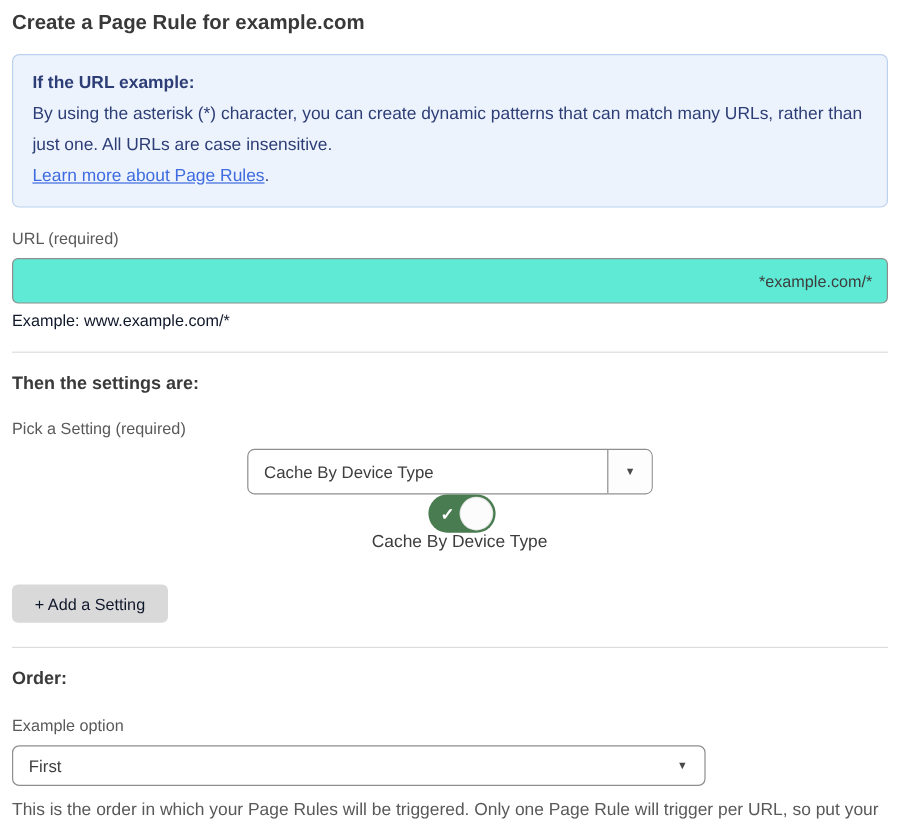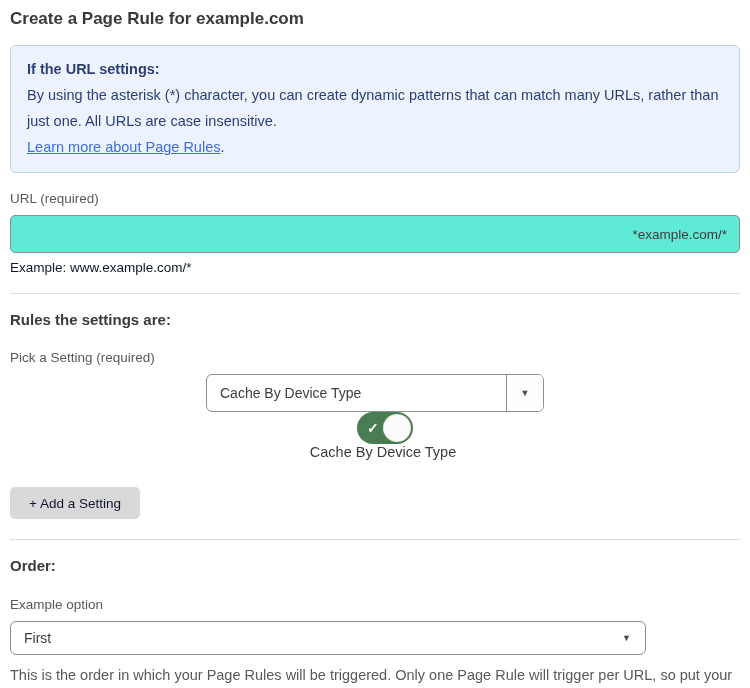--- a/index.html
+++ b/index.html
@@ -162,21 +162,21 @@
     cursor: pointer;
   }
   .add-setting-btn { margin-top: 27px; }
 
   .order-label { margin-top: 23px; }
 
   .select-wide {
     position: relative;
     display: flex;
     align-items: center;
-    width: 636px;
+    width: 578px;
     height: 34px;
     border: 1px solid #8e8e8e;
     border-radius: 6px;
     background: #fff;
     font-size: 14px;
     color: #3d3d3d;
     padding-left: 13px;
     cursor: pointer;
   }
   .select-wide .select-arrow {
@@ -197,32 +197,32 @@
   }
 </style>
 </head>
 <body>
 
 <div class="container">
 
   <h1 class="page-title">Create a Page Rule for example.com</h1>
 
   <div class="info-box">
-    <div class="info-heading">If the URL settings:</div>
+    <div class="info-heading">If the URL example:</div>
     <div class="info-body">By using the asterisk (*) character, you can create dynamic patterns that can match many URLs, rather than just one. All URLs are case insensitive.</div>
     <div><a>Learn more about Page Rules</a><span>.</span></div>
   </div>
 
   <div class="field-label">URL (required)</div>
   <input type="text" class="text-input" value="*example.com/*" style="">
   <div class="helper-text">Example: www.example.com/*</div>
 
   <hr class="divider">
 
-  <div class="section-heading">Rules the settings are:</div>
+  <div class="section-heading">Then the settings are:</div>
 
   <div class="field-label" style="margin-top:22px;">Pick a Setting (required)</div>
 
   <div class="setting-row">
     <div class="combo">
       <div class="combo-value">Cache By Device Type</div>
       <div class="combo-arrow-seg">
           <span>▼</span>
         </div>
     </div>

